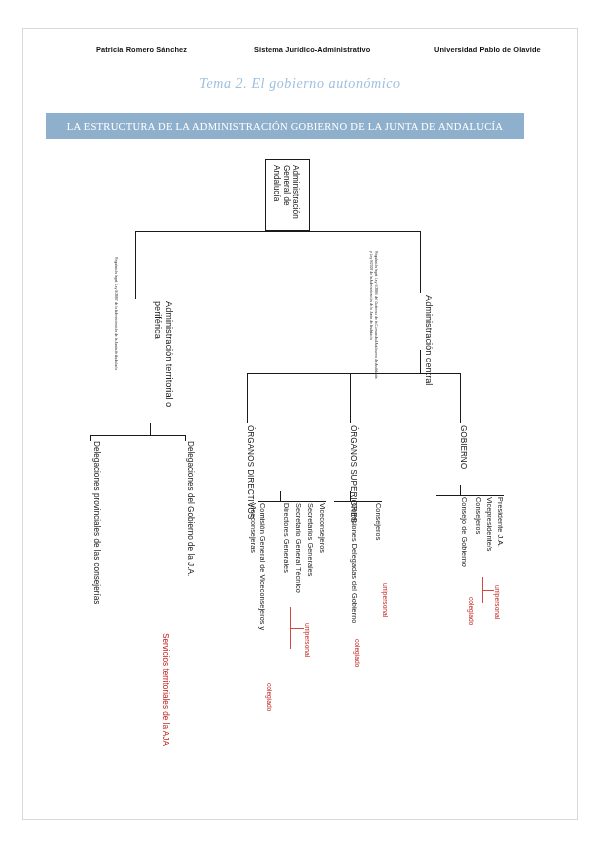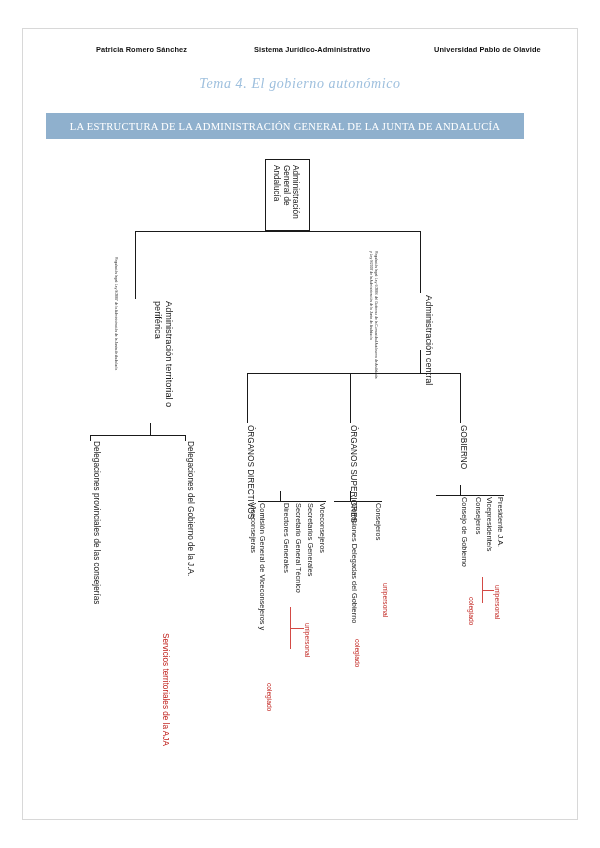--- a/index.html
+++ b/index.html
@@ -81,24 +81,24 @@
 <div id="page">
 
   <div class="page-frame"></div>
 
   <div class="hdr">
     <span class="hdr-l">Patricia Romero Sánchez</span>
     <span class="hdr-c">Sistema Jurídico-Administrativo</span>
     <span class="hdr-r">Universidad Pablo de Olavide</span>
   </div>
 
-  <div class="tema">Tema 4. El gobierno autonómico</div>
+  <div class="tema">Tema 2. El gobierno autonómico</div>
 
   <div class="title-bar">
-    <span>LA ESTRUCTURA DE LA ADMINISTRACIÓN GENERAL DE LA JUNTA DE ANDALUCÍA</span>
+    <span>LA ESTRUCTURA DE LA ADMINISTRACIÓN GOBIERNO DE LA JUNTA DE ANDALUCÍA</span>
   </div>
 
   <div id="diagram">
 
     <div class="node-box" style="left:243px;top:14px;width:45px;height:72px;"></div>
     <div class="rot rot90 lbl-m" style="left:278px;top:20px;width:68px;text-align:left;
                 white-space:normal;line-height:1.15;">Administración General de Andalucía</div>
 
     <div class="line line-v" style="left:265px;top:86px;height:1px;"></div>
 

